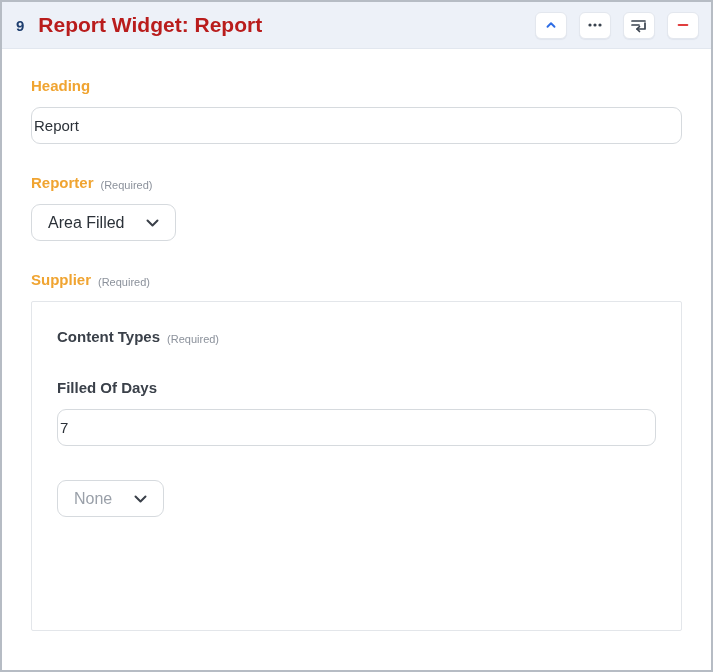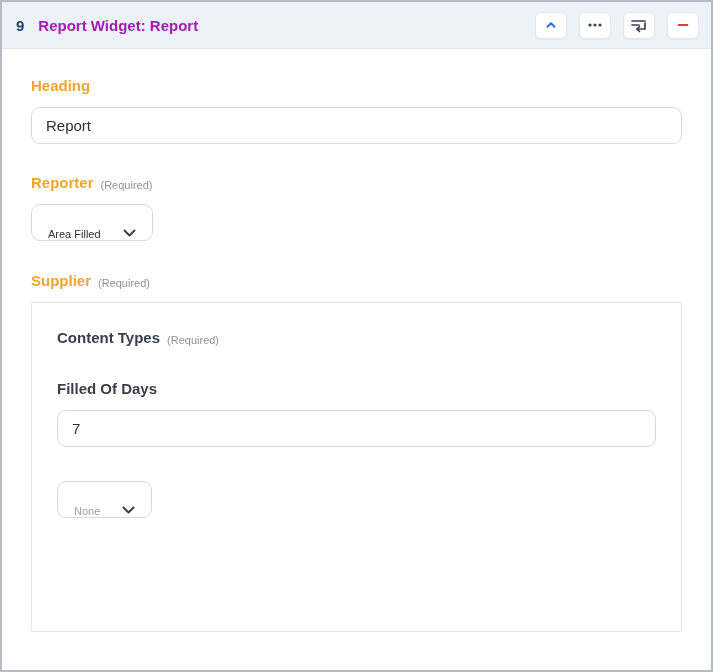--- a/index.html
+++ b/index.html
@@ -23,23 +23,23 @@
     align-items: center;
     padding: 0 12px 0 14px;
   }
   .widget-index {
     color: #1c3d6e;
     font-weight: bold;
     font-size: 15px;
     margin-right: 14px;
   }
   .widget-title {
-    color: #a21caf;
+    color: #b91c1c;
     font-weight: bold;
-    font-size: 15px;
+    font-size: 21px;
   }
   .header-actions {
     margin-left: auto;
     display: flex;
     align-items: center;
     gap: 12px;
   }
   .hbtn {
     width: 32px;
     height: 27px;
@@ -77,37 +77,37 @@
     color: #8b919b;
     font-size: 11px;
     margin-left: 7px;
   }
 
   .text-input {
     width: 100%;
     height: 37px;
     border: 1px solid #d6dade;
     border-radius: 9px;
-    padding: 0 14px;
+    padding: 0 2px;
     font-size: 15px;
     font-family: "Liberation Sans", sans-serif;
     color: #2b3138;
     background: #ffffff;
     outline: none;
   }
 
   .select-box {
     display: inline-flex;
-    align-items: flex-end;
+    align-items: center;
     height: 37px;
     border: 1px solid #d6dade;
     border-radius: 9px;
     background: #ffffff;
     padding: 0 16px;
-    font-size: 11px;
+    font-size: 16px;
     color: #2b3138;
     cursor: pointer;
     gap: 22px;
   }
   .select-box .sel-text { white-space: nowrap; }
   .select-box .sel-text.muted { color: #9aa0a9; }
   .select-box svg { flex: 0 0 auto; }
 
   
   .nested-panel {

